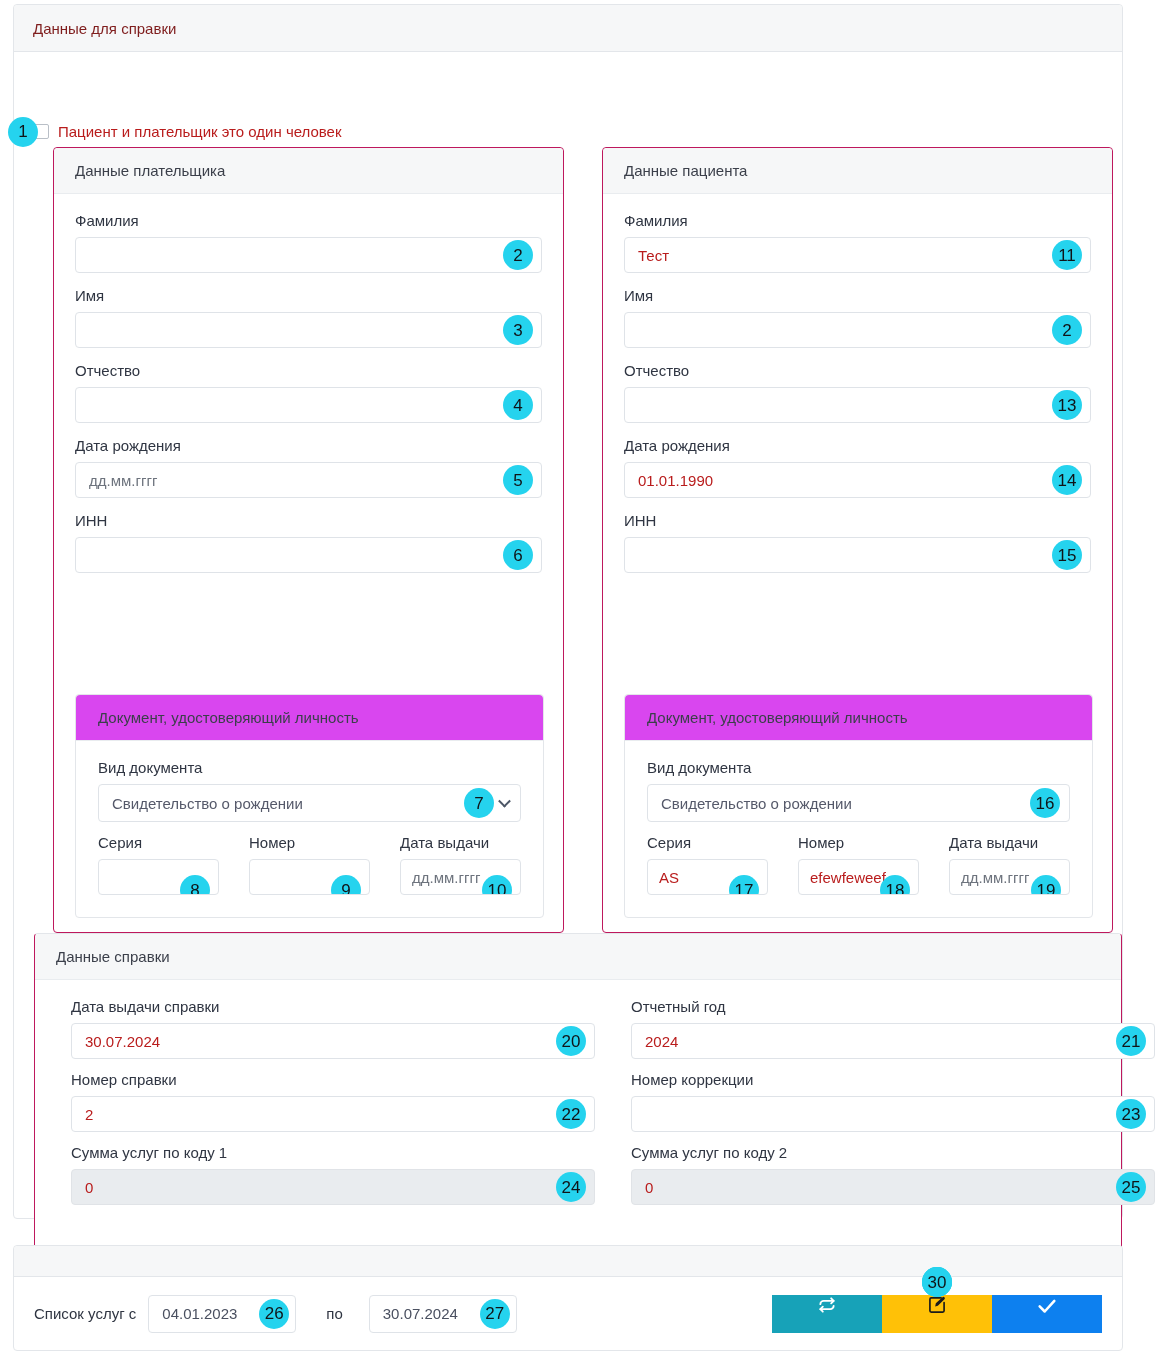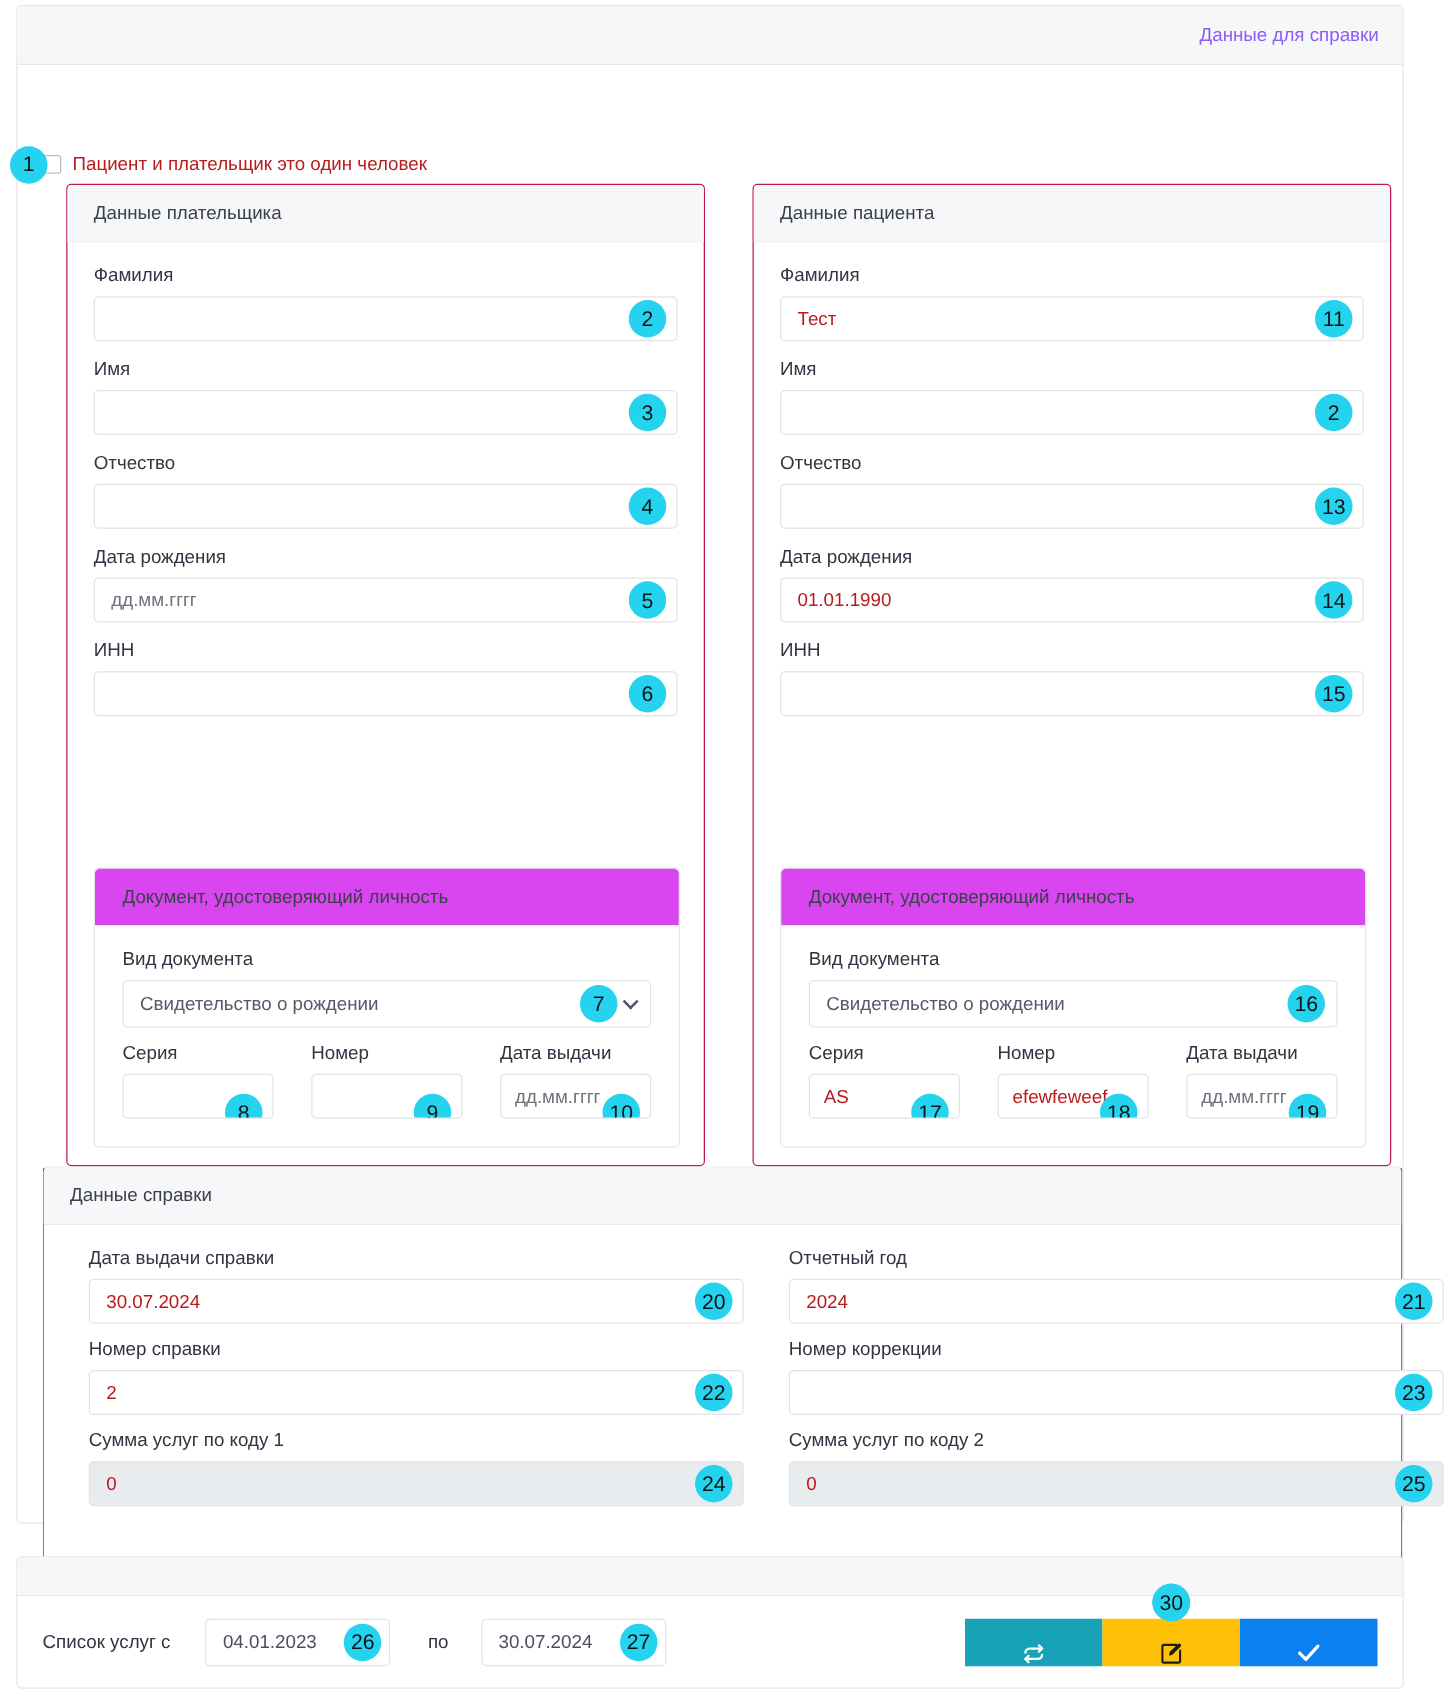--- a/index.html
+++ b/index.html
@@ -26,23 +26,22 @@
   #main-card { left: 13px; top: 4px; width: 1110px; height: 1215px; }
   #footer-card { left: 13px; top: 1245px; width: 1110px; height: 106px; }
 
   .card-head {
     background: #f6f7f8;
     border-bottom: 1px solid #e3e6ea;
     height: 47px;
     display: flex; align-items: center;
     padding: 0 19px;
     font-size: 15px;
-    color: #8b5cf6;
+    color: #7f1d1d;
     border-radius: 4px 4px 0 0;
-    justify-content: flex-end;
   }
   #footer-card .card-head { height: 31px; }
 
   .card-body { padding: 0; position: relative; }
 
   
   .check-row {
     position: absolute; left: 20px; top: 71px;
     display: flex; align-items: center; gap: 9px;
   }
@@ -146,37 +145,37 @@
   }
   .grid2 .field { margin-bottom: 12px; }
 
   
   .footer-row {
     display: flex; align-items: center;
     height: 73px;
     padding: 0 20px;
     position: relative;
   }
-  .footer-label { font-size: 15px; color: #2f3542; margin-right: 28px; }
+  .footer-label { font-size: 15px; color: #2f3542; margin-right: 12px; }
   .date-box {
     position: relative;
     width: 148px; height: 38px;
     border: 1px solid #dfe3e8; border-radius: 4px; background:#fff;
     display:flex; align-items:center; padding:0 13px;
     font-size:15px; color:#4a5060;
   }
   .po-label { margin: 0 26px 0 30px; font-size:15px; color:#2f3542; }
 
   .btn-group {
     position: absolute; right: 20px; top: 18px;
     display: flex;
   }
   .btn {
     width: 110px; height: 38px;
-    display: flex; align-items: flex-end; justify-content: center;
+    display: flex; align-items: flex-start; justify-content: center;
     border: none; cursor: pointer; padding:0;
   }
   .btn svg { display:block; }
 
   
   .badge {
     position: absolute;
     width: 30px; height: 30px;
     border-radius: 50%;
     background: #25d3ee;

